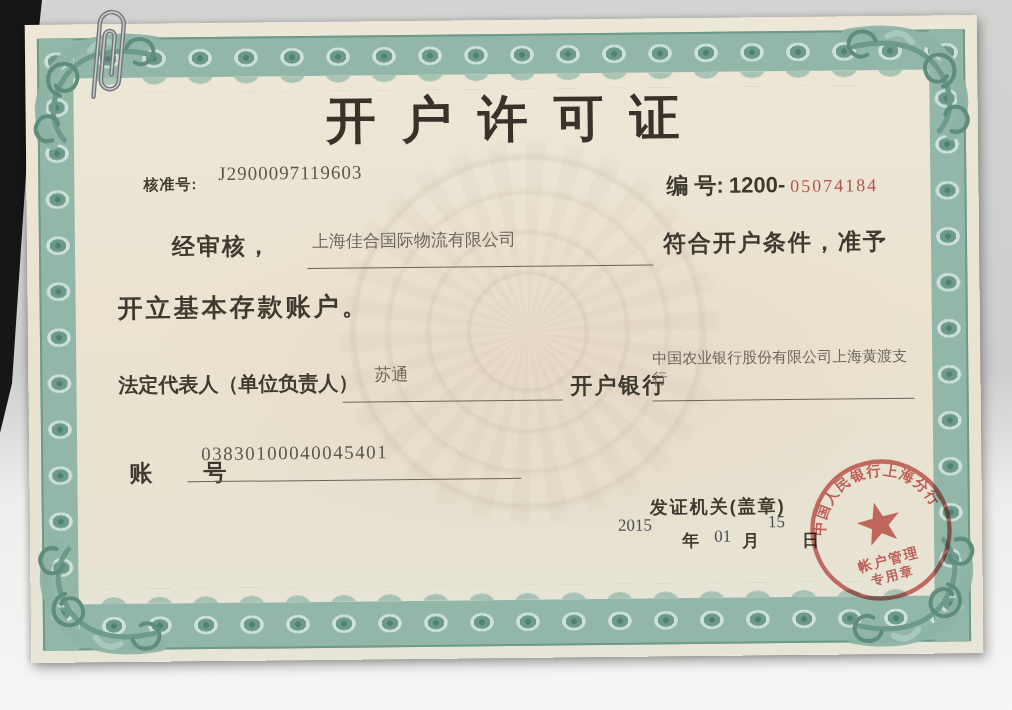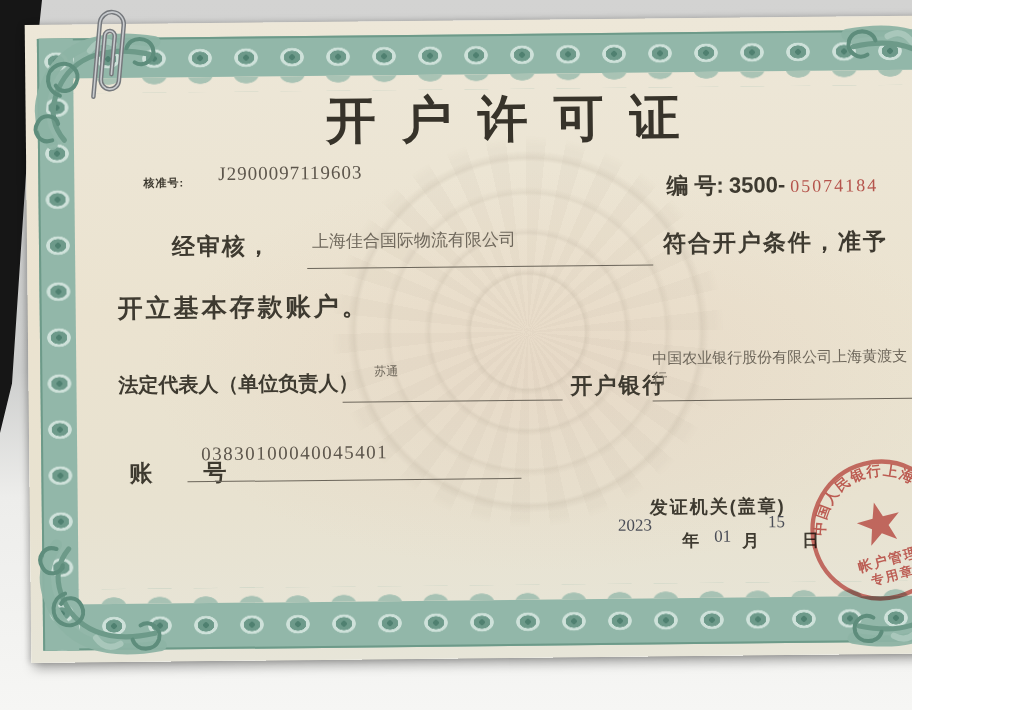--- a/index.html
+++ b/index.html
@@ -1,20 +1,20 @@
 <!DOCTYPE html>
 <html><head>
 <meta charset="utf-8">
 <style>
   * { margin:0; padding:0; box-sizing:border-box; }
   html,body { width:1012px; height:710px; overflow:hidden; }
   body { font-family:"Liberation Sans", sans-serif; }
 
   .photo {
-    position:relative; width:912px; height:710px;
+    position:relative; width:1012px; height:710px;
     background:linear-gradient(180deg,#d3d3d2 0%,#cdcecd 52%,#ededeb 70%,#f6f6f4 100%);
     overflow:hidden;
   }
   .black-wedge {
     position:absolute; left:0; top:0; width:60px; height:100%;
     background:#161616;
     clip-path:polygon(0 0, 42px 0, 30px 16%, 12px 54%, 0 61%);
   }
 
   
@@ -72,36 +72,36 @@
 
   
   .hz  { color:#3e3a30; font-weight:700; }
   .val { font-family:"Liberation Serif", serif; color:#6e675b; }
   .abs { position:absolute; white-space:nowrap; }
 
   .title { left:60px; top:66px; width:860px; text-align:center;
            font-family:"Liberation Serif", serif; font-weight:700;
            font-size:50px; letter-spacing:26px; color:#37332a; }
 
-  .approval-label { left:117px; top:152px; font-size:11px; letter-spacing:1px; }
+  .approval-label { left:117px; top:152px; font-size:15px; letter-spacing:1px; }
   .approval-value { left:192px; top:140px; font-size:19px; letter-spacing:1px; color:#5d564c; }
 
   .serial { left:640px; top:153px; font-size:18px; }
   .serial .hz { font-size:22px; }
   .serial-number { color:#b5544c; font-family:"Liberation Serif", serif; letter-spacing:2px; }
 
   .review-prefix { left:145px; top:208px; font-size:23px; letter-spacing:2px; }
   .company      { left:285px; top:208px; font-size:17px; }
   .u-review     { left:280px; top:246px; width:346px; }
   .review-suffix { left:636px; top:210px; font-size:23px; letter-spacing:2px; }
 
   .open-line { left:90px; top:268px; font-size:25px; letter-spacing:3px; }
 
   .legal-label { left:90px;  top:348px; font-size:20px; }
-  .legal-name  { left:346px; top:342px; font-size:12px;font-family:Liberation Serif, serif; }
+  .legal-name  { left:346px; top:342px; font-size:17px;font-family:Liberation Serif, serif; }
   .u-legal     { left:314px; top:380px; width:220px; }
   .bank-label  { left:542px; top:352px; font-size:22px; letter-spacing:2px; }
   .bank-value  { left:624px; top:330px; font-size:15px; line-height:20px; white-space:normal; width:268px; }
   .u-bank      { left:624px; top:382px; width:262px; }
 
   .account-label { left:100px; top:434px; font-size:23px; letter-spacing:14px; }
   .account-value { left:172px; top:420px; font-size:19px; letter-spacing:1.5px; color:#5d564c; }
   .u-account     { left:158px; top:458px; width:334px; }
 
   .underline { position:absolute; height:0; border-bottom:1.5px solid #6b655a; }
@@ -190,21 +190,21 @@
 
     <div class="watermark"></div>
 
     <div class="abs title">开户许可证</div>
 
     <span class="abs hz approval-label">核准号:</span>
     <span class="abs val approval-value">J2900097119603</span>
 
     <div class="abs serial">
       <span class="hz">编 号:</span>
-      <span class="hz">3500-</span>
+      <span class="hz">1200-</span>
       <span class="serial-number">05074184</span>
     </div>
 
     <span class="abs hz review-prefix">经审核，</span>
     <span class="abs val company">上海佳合国际物流有限公司</span>
     <span class="underline u-review"></span>
     <span class="abs hz review-suffix">符合开户条件，准予</span>
 
     <span class="abs hz open-line">开立基本存款账户。</span>
 
@@ -216,21 +216,21 @@
     <span class="abs val bank-value">中国农业银行股份有限公司上海黄渡支行</span>
     <span class="underline u-bank"></span>
 
     <span class="abs hz account-label">账　号</span>
     <span class="abs val account-value">03830100040045401</span>
     <span class="underline u-account"></span>
 
     <span class="abs hz issuer-label">发证机关(盖章)</span>
 
     <div class="abs date-row">
-      <span class="d-num d-y">2023</span>
+      <span class="d-num d-y">2015</span>
       <span class="d-ch  d-yc">年</span>
       <span class="d-num d-m">01</span>
       <span class="d-ch  d-mc">月</span>
       <span class="d-num d-d">15</span>
       <span class="d-ch  d-dc">日</span>
     </div>
 
     <div class="seal">
       <svg viewBox="0 0 160 160" width="152" height="152" aria-hidden="true">
         <defs>

